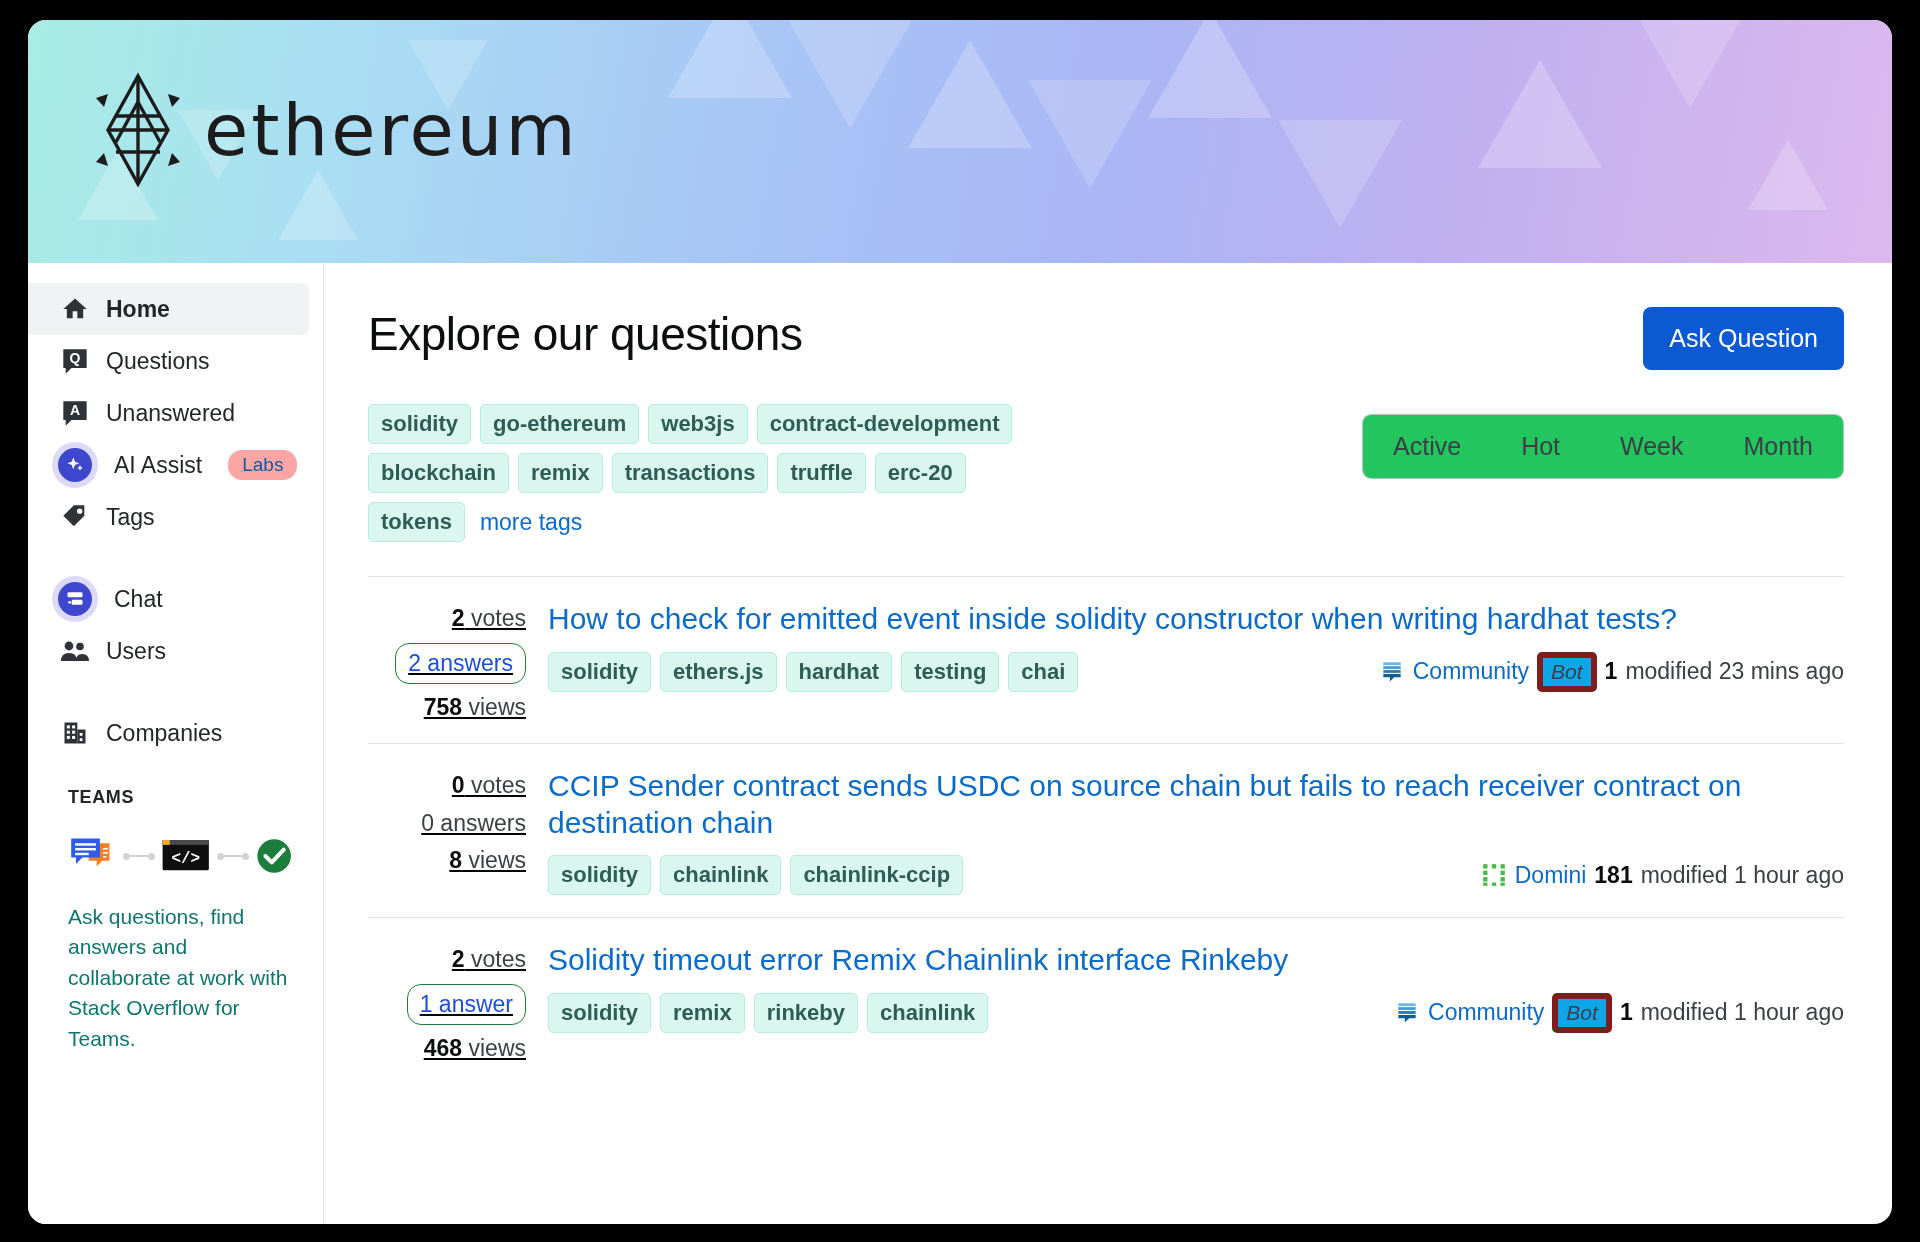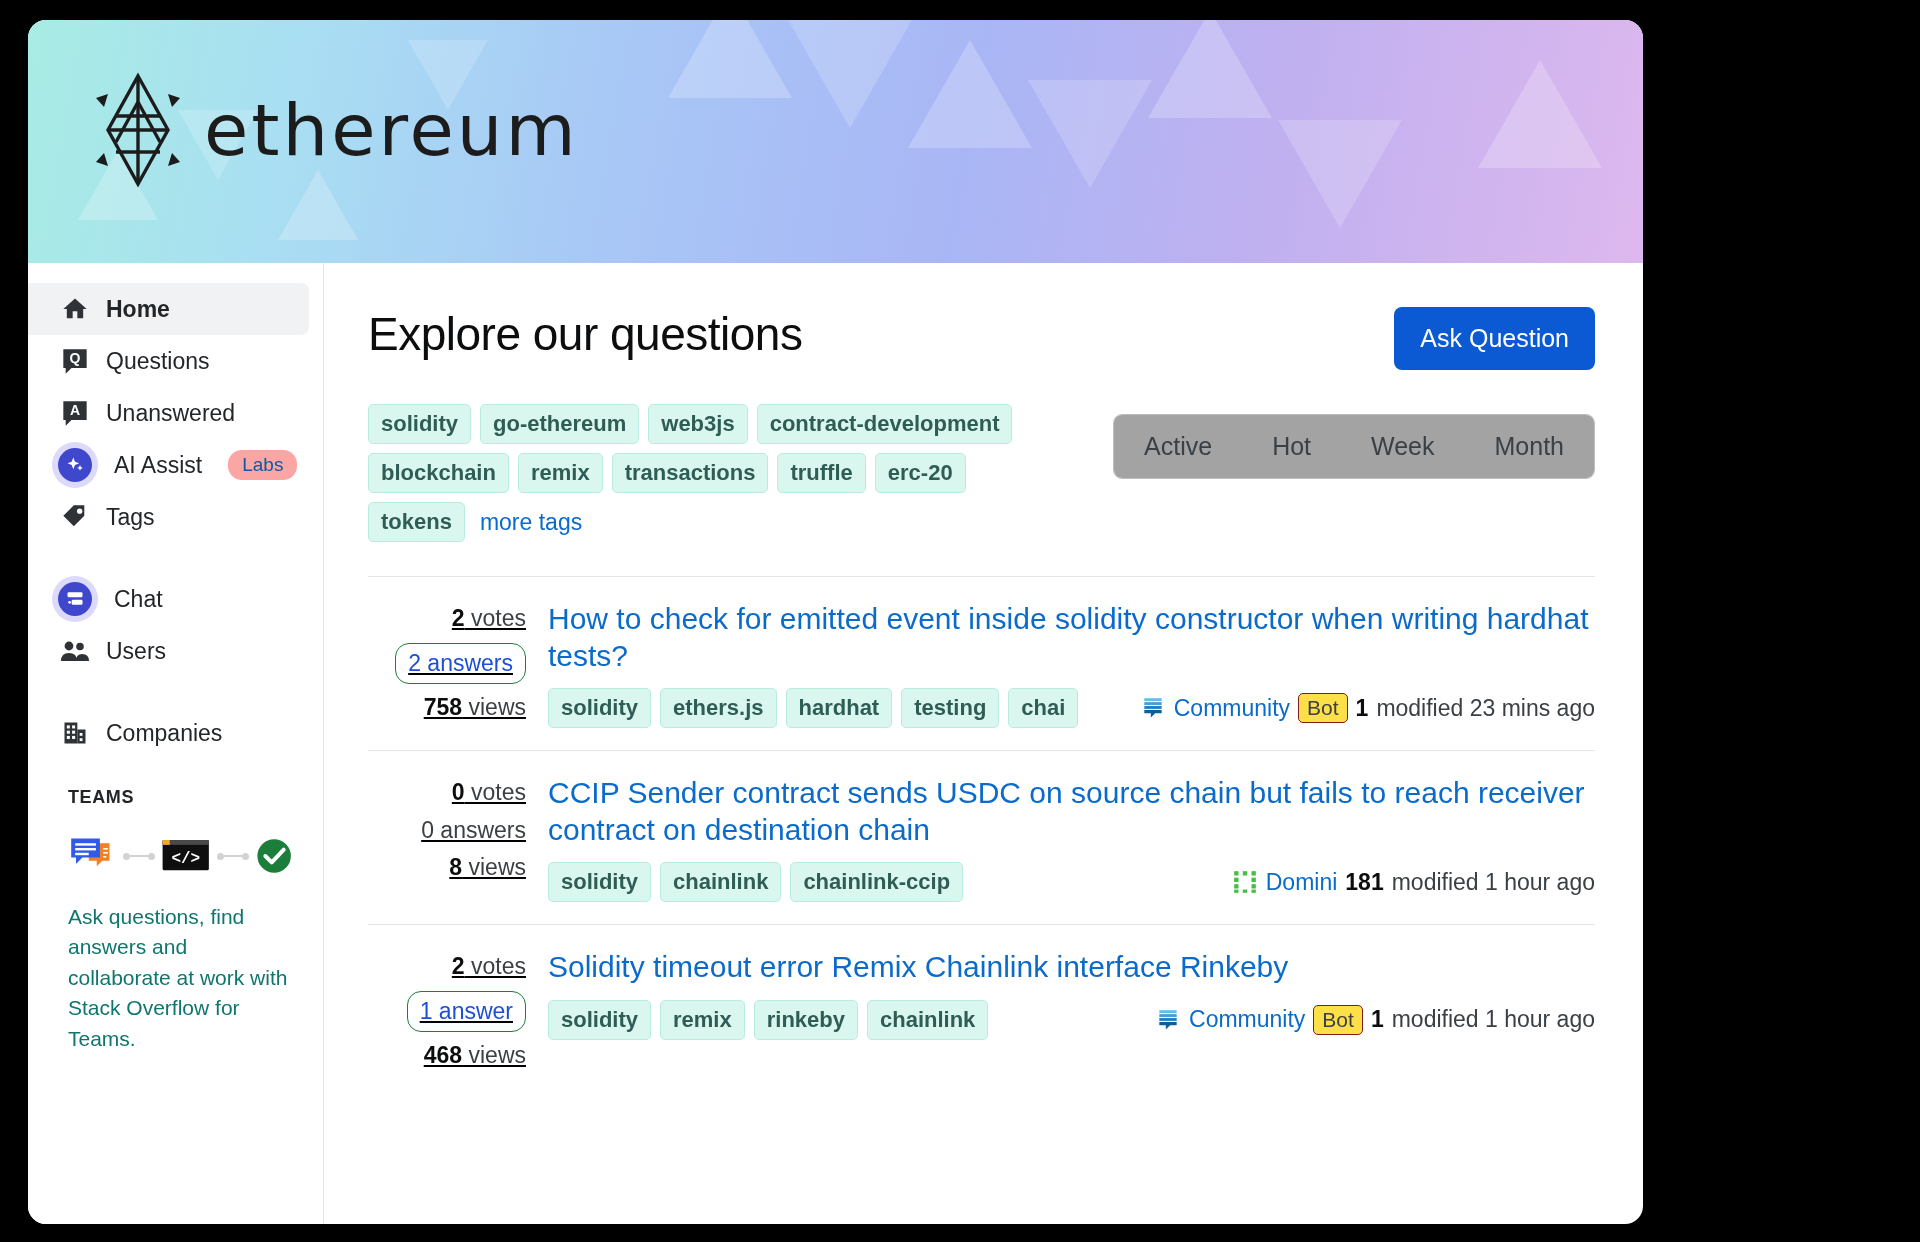--- a/index.html
+++ b/index.html
@@ -9,21 +9,21 @@
     height: 1242px;
     background: #000000;
     font-family: "Liberation Sans", sans-serif;
     overflow: hidden;
   }
 
   #frame {
     position: absolute;
     left: 28px;
     top: 20px;
-    width: 1615px;
+    width: 1864px;
     height: 1204px;
     background: #ffffff;
     border-radius: 18px;
     overflow: hidden;
   }
 
   
   #banner {
     position: relative;
     height: 243px;
@@ -166,21 +166,21 @@
     border-radius: 9px;
     overflow: hidden;
     margin-top: 10px;
     flex: 0 0 auto;
   }
   .sort-tab {
     padding: 17px 30px;
     font-size: 25px;
     color: #3b4045;
     cursor: pointer;
-    background: #a3a3a3;
+    background: #22c55e;
   }
 
   #q-list { margin-top: 34px; }
   .q-row {
     display: flex;
     border-top: 1px solid #e3e6e8;
     padding: 24px 0 22px 0;
     gap: 22px;
   }
   .q-stats {
@@ -211,26 +211,27 @@
     cursor: pointer;
     display: block;
     margin-bottom: 14px;
   }
   .q-foot { display: flex; align-items: center; justify-content: space-between; gap: 20px; flex-wrap: nowrap; }
   .q-tags { display: flex; gap: 9px; flex-wrap: wrap; }
   .q-meta { display: flex; align-items: center; gap: 8px; font-size: 23px; color: #3b4045; white-space: nowrap; }
   .q-meta .uname { color: #0b6bcb; cursor: pointer; }
   .q-meta .rep { color: #0c0d0e; font-weight: bold; }
   .bot-badge {
-    border: 1px solid #7f1d1d;
-    background: #fde047;
+    border: 6px solid #7f1d1d;
+    background: #0ea5e9;
     border-radius: 5px;
     padding: 2px 8px;
     font-size: 21px;
     color: #3b4045;
+    font-style: italic;
   }
   .avatar { width: 26px; height: 26px; flex: 0 0 26px; }
 </style>
 </head>
 <body>
 
 <div id="frame">
 
   <div id="banner">
     <div class="tri" style="left:640px; top:-30px;"></div>

